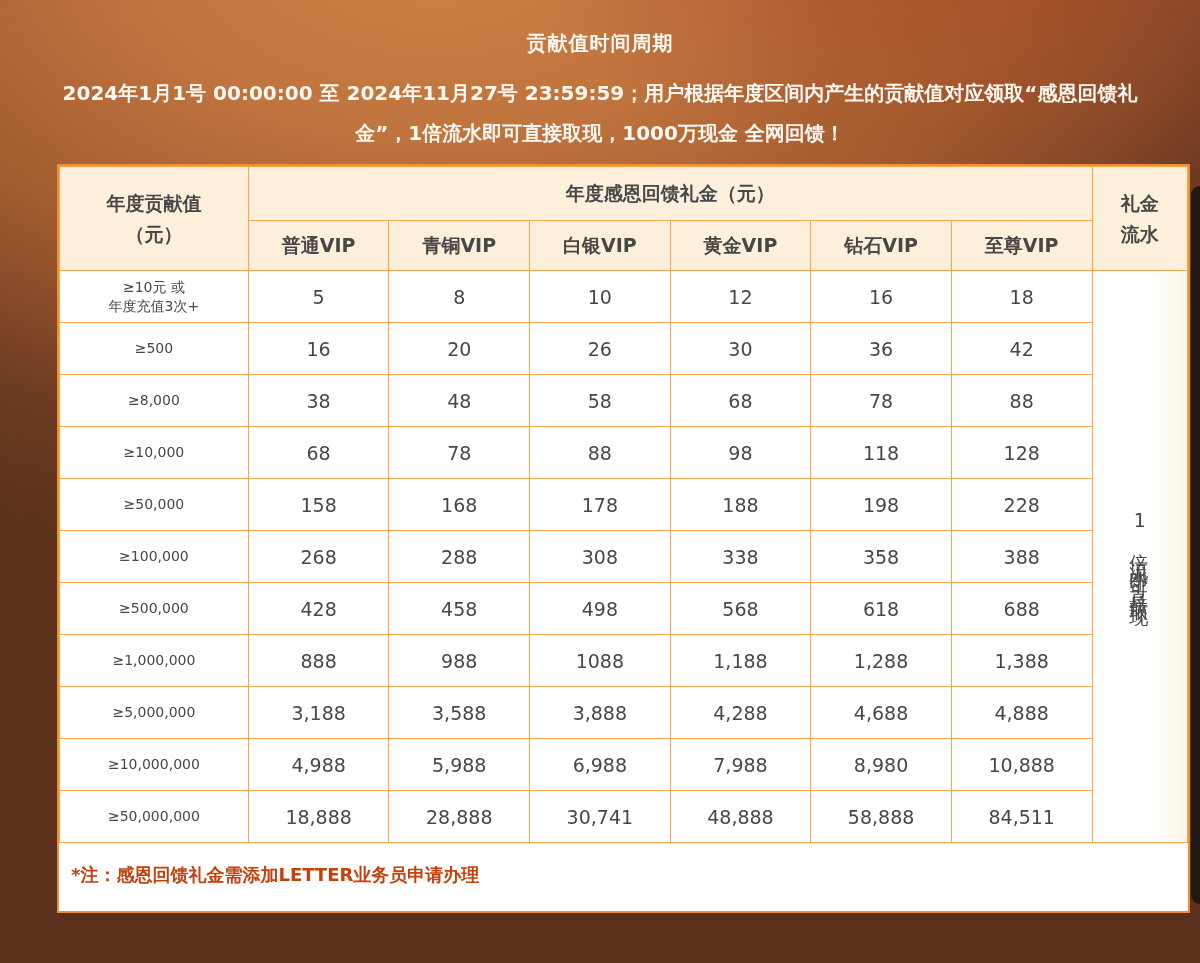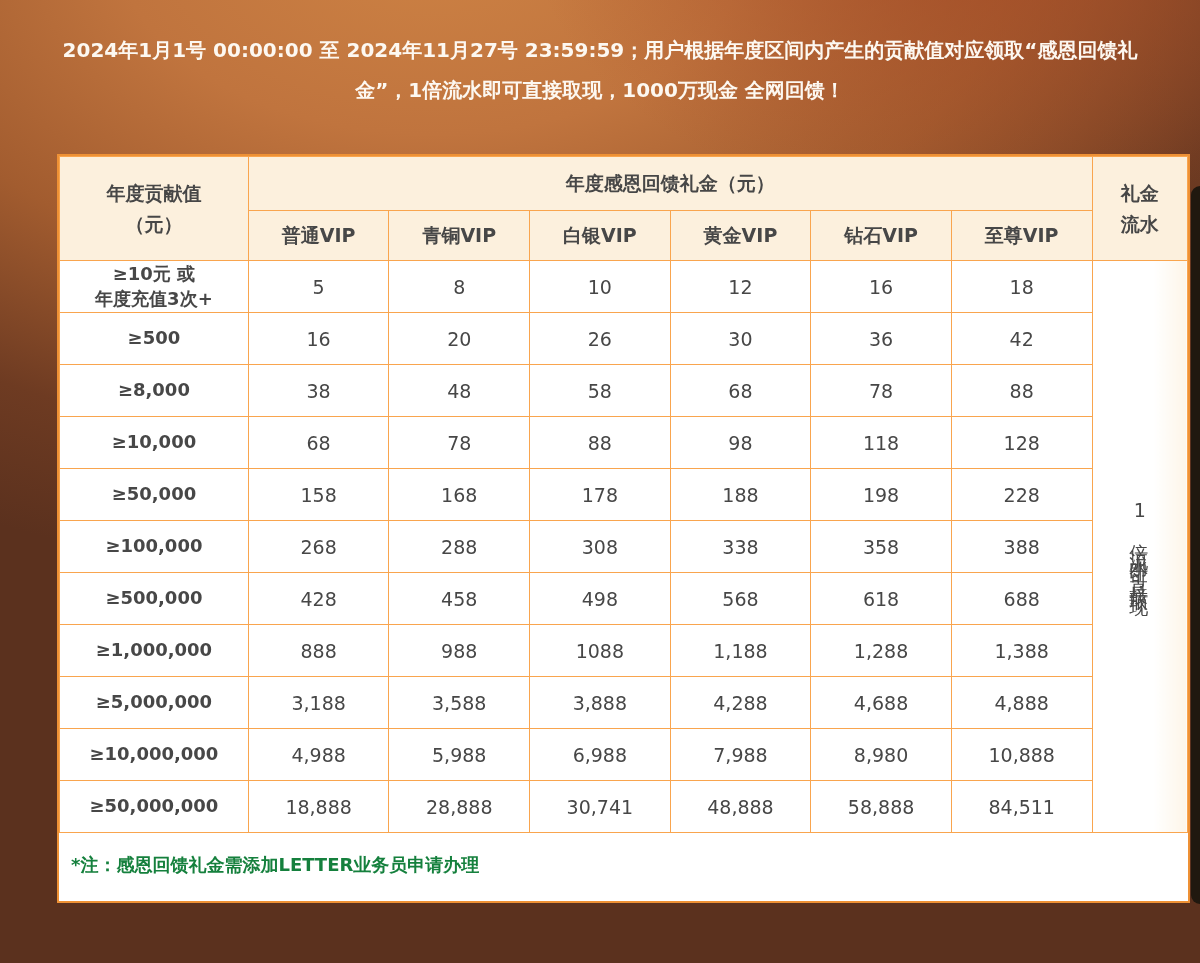--- a/index.html
+++ b/index.html
@@ -14,60 +14,61 @@
     background-color:#5b311e;
   }
   .hero{ text-align:center; color:#fdf8f1; padding-top:30px; }
   .hero h1{
     margin:0 0 16px 0; font-size:20px; font-weight:bold; letter-spacing:1px;
   }
   .hero p{
     margin:0 auto; max-width:1105px; font-size:20px; line-height:40px; font-weight:700;
   }
   .panel{
-    position:absolute; left:57px; top:154px; width:1133px;
+    position:absolute; left:57px; top:164px; width:1133px;
     box-sizing:border-box; background:#ffffff;
     border:2px solid #ee9135;
   }
   table{ width:100%; border-collapse:collapse; table-layout:fixed; }
   col.c-tier{ width:188px; }
   col.c-vip{ width:140px; }
   col.c-flow{ width:95px; }
   th,td{
     border:1px solid #f9a54e; text-align:center; vertical-align:middle;
     color:#474747; padding:0 4px; box-sizing:border-box;
   }
   thead th{ background:#fcf0dd; font-size:19px; font-weight:600; }
   .group-th{ height:54px; }
   .vip-th{ height:50px;margin-top:32px; }
   .corner-th{ line-height:1.6; }
   tbody td{ height:52px; font-size:19px; font-weight:400; background:#ffffff; }
-  td.tier-cell{ font-size:18px; line-height:1.35;font-weight:bold; }
+  td.tier-cell{ font-size:14px; line-height:1.35; }
   td.flow-cell{
     background:linear-gradient(to right,#ffffff 65%, #fdf5e8 100%);
     vertical-align:middle;
   }
   .vertical-text{
     display:inline-block;
     writing-mode:vertical-rl; text-orientation:upright;
     letter-spacing:7px; font-size:19px; color:#474747;
   }
   .note{
     margin:0; text-align:left; padding:20px 12px 24px 12px;
-    color:#15803d; font-size:18px; font-weight:600;
+    color:#c2410c; font-size:18px; font-weight:600;
   }
   .right-strip{
     position:absolute; right:0; top:186px; width:9px; height:718px;
     background:#20180f; border-radius:10px 0 0 10px;
   }
 </style>
 </head>
 <body>
 
 <div class="hero">
+  <h1>贡献值时间周期</h1>
   <p>2024年1月1号 00:00:00 至 2024年11月27号 23:59:59；用户根据年度区间内产生的贡献值对应领取“感恩回馈礼金”，1倍流水即可直接取现，1000万现金 全网回馈！</p>
 </div>
 
 <div class="panel">
   <table>
     <colgroup>
       <col class="c-tier">
       <col class="c-vip">
         <col class="c-vip">
         <col class="c-vip">

